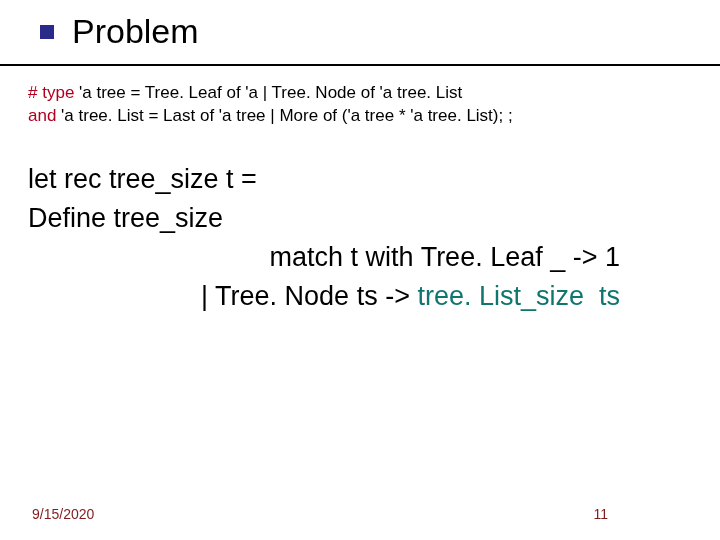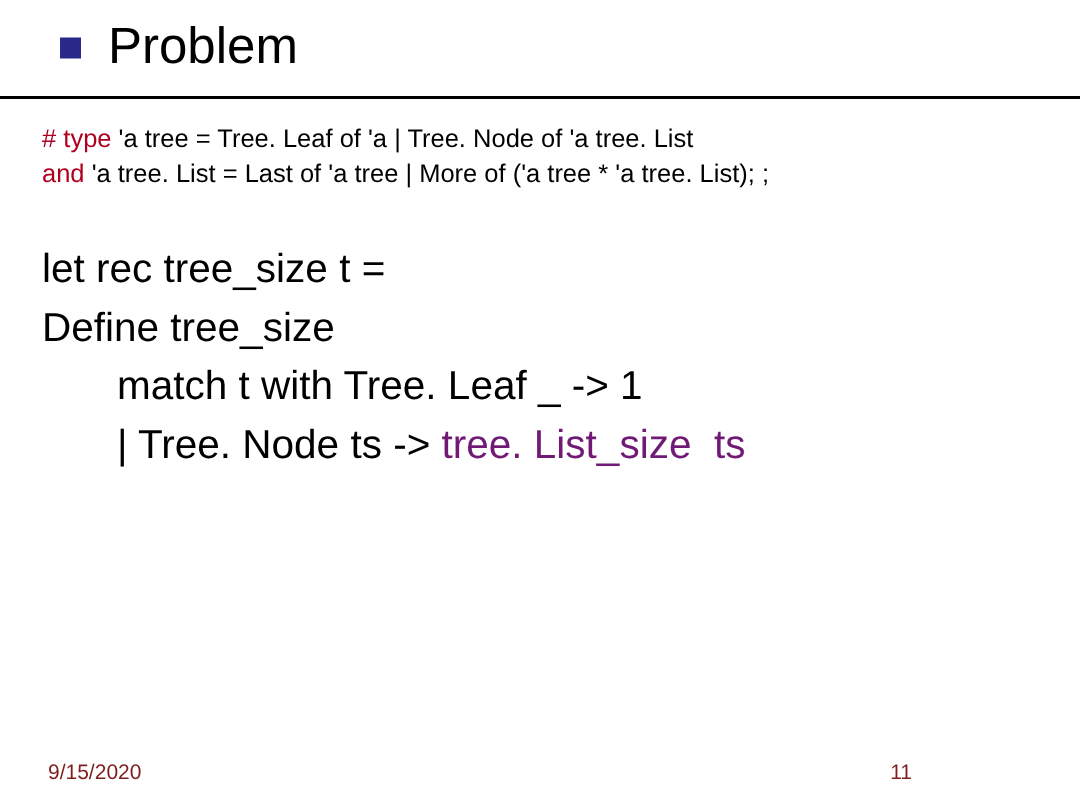--- a/index.html
+++ b/index.html
@@ -67,23 +67,23 @@
     right: 20px;
     font-size: 27px;
     line-height: 1.45;
     color: #000;
     font-family: Verdana, Geneva, sans-serif;
   }
   .body-block .line {
     white-space: pre;
   }
   .body-block .red {
-    color: #701a75;
+    color: #0f766e;
   }
-  .indent1 { padding-left: 50px; }
+  .indent1 { padding-left: 50px; text-align: right; }
   .footer {
     position: absolute;
     bottom: 18px;
     left: 32px;
     right: 32px;
     display: flex;
     justify-content: space-between;
     font-size: 14px;
     font-family: Verdana, Geneva, sans-serif;
     color: #7f1d1d;

